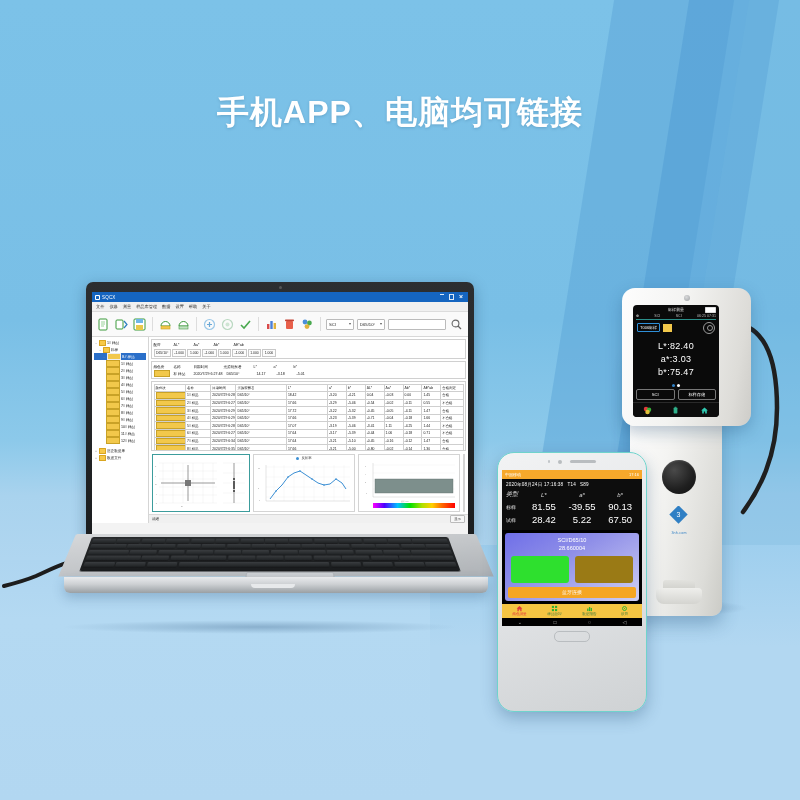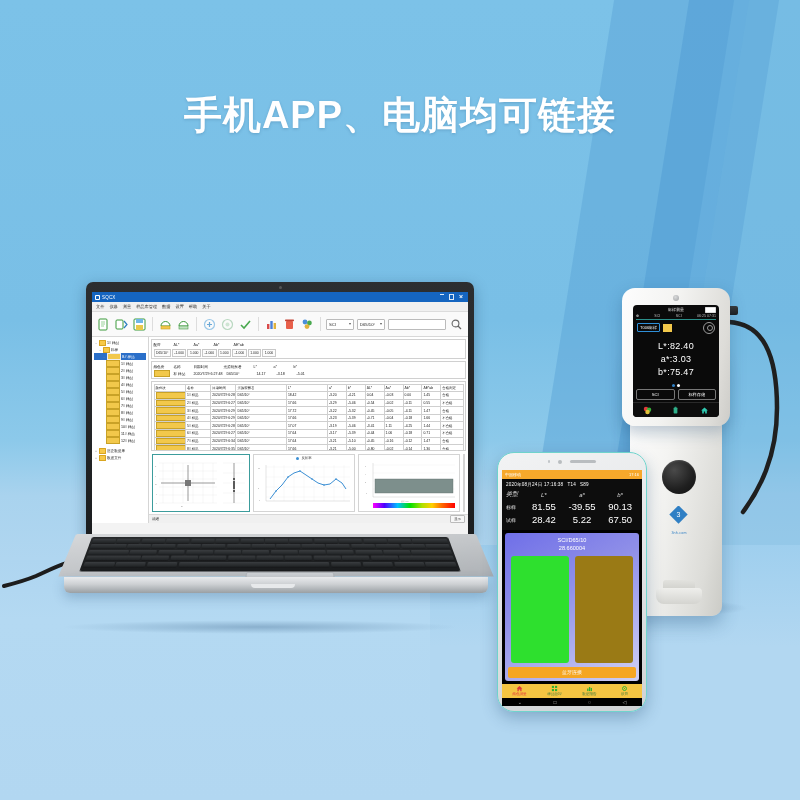--- a/index.html
+++ b/index.html
@@ -18,21 +18,21 @@
   .band2{left:640px;width:90px;background:#4e9ad2;opacity:.45;}
   .band3{left:700px;width:140px;background:#6fb4de;opacity:.40;}
   .bg-bottom{position:absolute;left:0;right:0;top:560px;bottom:0;
     background:linear-gradient(180deg,#aed5f0 0%,#b4d9f2 25%,#b2d7f1 100%);}
   .bg-bottom-right{position:absolute;left:430px;right:0;top:545px;bottom:0;
     background:linear-gradient(180deg,#9fcfee 0%,#b2d7f1 40%,#b2d7f1 100%);}
 
   
   .headline{position:absolute;left:0;right:0;top:92px;text-align:center;color:#fff;
     text-shadow:0 1px 3px rgba(30,80,120,.25);}
-  .h-title{font-size:38px;font-weight:bold;letter-spacing:1px;line-height:1.25;}
+  .h-title{font-size:32px;font-weight:bold;letter-spacing:1px;line-height:1.25;}
   .h-sub{font-size:26px;font-weight:400;line-height:1.5;margin-top:8px;letter-spacing:1px;}
 
   
   #laptop{position:absolute;left:38px;top:282px;width:470px;height:350px;}
   .lid{position:absolute;left:48px;top:0;width:388px;height:258px;
     background:linear-gradient(180deg,#2c2e30 0%,#1b1d1f 100%);
     border-radius:7px 7px 2px 2px;
     box-shadow:0 4px 14px rgba(20,50,80,.35);}
   .lid-cam{position:absolute;left:50%;top:4px;width:3px;height:3px;margin-left:-1.5px;
     border-radius:50%;background:#555;}
@@ -137,21 +137,21 @@
 
   
   #phone{position:absolute;left:497px;top:452px;width:148px;height:258px;
     background:linear-gradient(160deg,#f2f3f4 0%,#e3e5e7 45%,#cfd2d4 100%);
     border-radius:17px;border:1.6px solid #6fd3cc;
     box-shadow:0 6px 16px rgba(25,70,110,.30);padding:0;overflow:hidden;}
   .ph-top{height:17px;display:flex;align-items:center;justify-content:center;gap:8px;}
   .ph-spk{width:26px;height:3px;background:#b9bdc0;border-radius:2px;}
   .ph-cam{width:4px;height:4px;border-radius:50%;background:#b9bdc0;}
   .ph-dot{width:2.5px;height:2.5px;border-radius:50%;background:#c2c6c9;}
-  .ph-screen{margin:0 4px;height:236px;background:#000;overflow:hidden;display:flex;
+  .ph-screen{margin:0 4px;height:156px;background:#000;overflow:hidden;display:flex;
     flex-direction:column;}
   .ph-status{height:9px;background:#f7a82b;display:flex;align-items:center;
     justify-content:space-between;padding:0 3px;font-size:4px;color:#fff;}
   .ph-data{background:#0d0d0d;color:#fff;padding:3px 4px 4px 4px;}
   .ph-meta{font-size:4.6px;letter-spacing:.2px;display:flex;gap:4px;margin-bottom:2px;}
   .ph-tbl{width:100%;border-collapse:collapse;}
   .ph-tbl td{font-size:9.5px;text-align:center;padding:1px 0;color:#fff;}
   .ph-tbl td.lbl{font-size:5px;text-align:left;width:20px;color:#e8e8e8;}
   .ph-tbl tr.hd td{font-size:6px;color:#ddd;font-style:italic;}
   .ph-card{margin:3px;border-radius:3px;padding:3px 0 0 0;
@@ -169,21 +169,21 @@
     justify-content:space-around;color:#bbb;font-size:5px;}
   .ph-home{width:34px;height:9px;border:1px solid #b9bdc0;border-radius:5px;
     margin:5px auto 0 auto;}
 
   
   #device{position:absolute;left:620px;top:288px;width:118px;height:330px;}
   .dev-body{position:absolute;left:10px;top:60px;width:92px;height:268px;
     background:linear-gradient(100deg,#ffffff 0%,#f4f4f2 40%,#dcdcd8 82%,#cbcbc6 100%);
     border-radius:16px 16px 10px 10px;
     box-shadow:0 8px 18px rgba(25,70,110,.30);}
-  .dev-head{position:absolute;left:2px;top:0;width:108px;height:138px;
+  .dev-head{position:absolute;left:2px;top:0;width:129px;height:138px;
     background:linear-gradient(100deg,#fdfdfd 0%,#f3f3f1 45%,#dddcd8 85%,#cdccc8 100%);
     border-radius:13px;box-shadow:0 6px 16px rgba(25,70,110,.28);}
   .dev-led{position:absolute;left:50%;margin-left:-3px;top:7px;width:6px;height:6px;
     border-radius:50%;background:radial-gradient(circle at 40% 35%,#d9dadb,#9fa2a4);}
   .dev-screen{position:absolute;left:11px;top:17px;width:86px;height:112px;
     background:#0a0a0a;border-radius:4px;overflow:hidden;
     display:flex;flex-direction:column;}
   .ds-top{height:8px;display:flex;align-items:center;justify-content:center;
     color:#e6e6e6;font-size:4px;position:relative;}
   .ds-batt{position:absolute;right:3px;top:2px;width:9px;height:4px;border:.6px solid #ddd;

